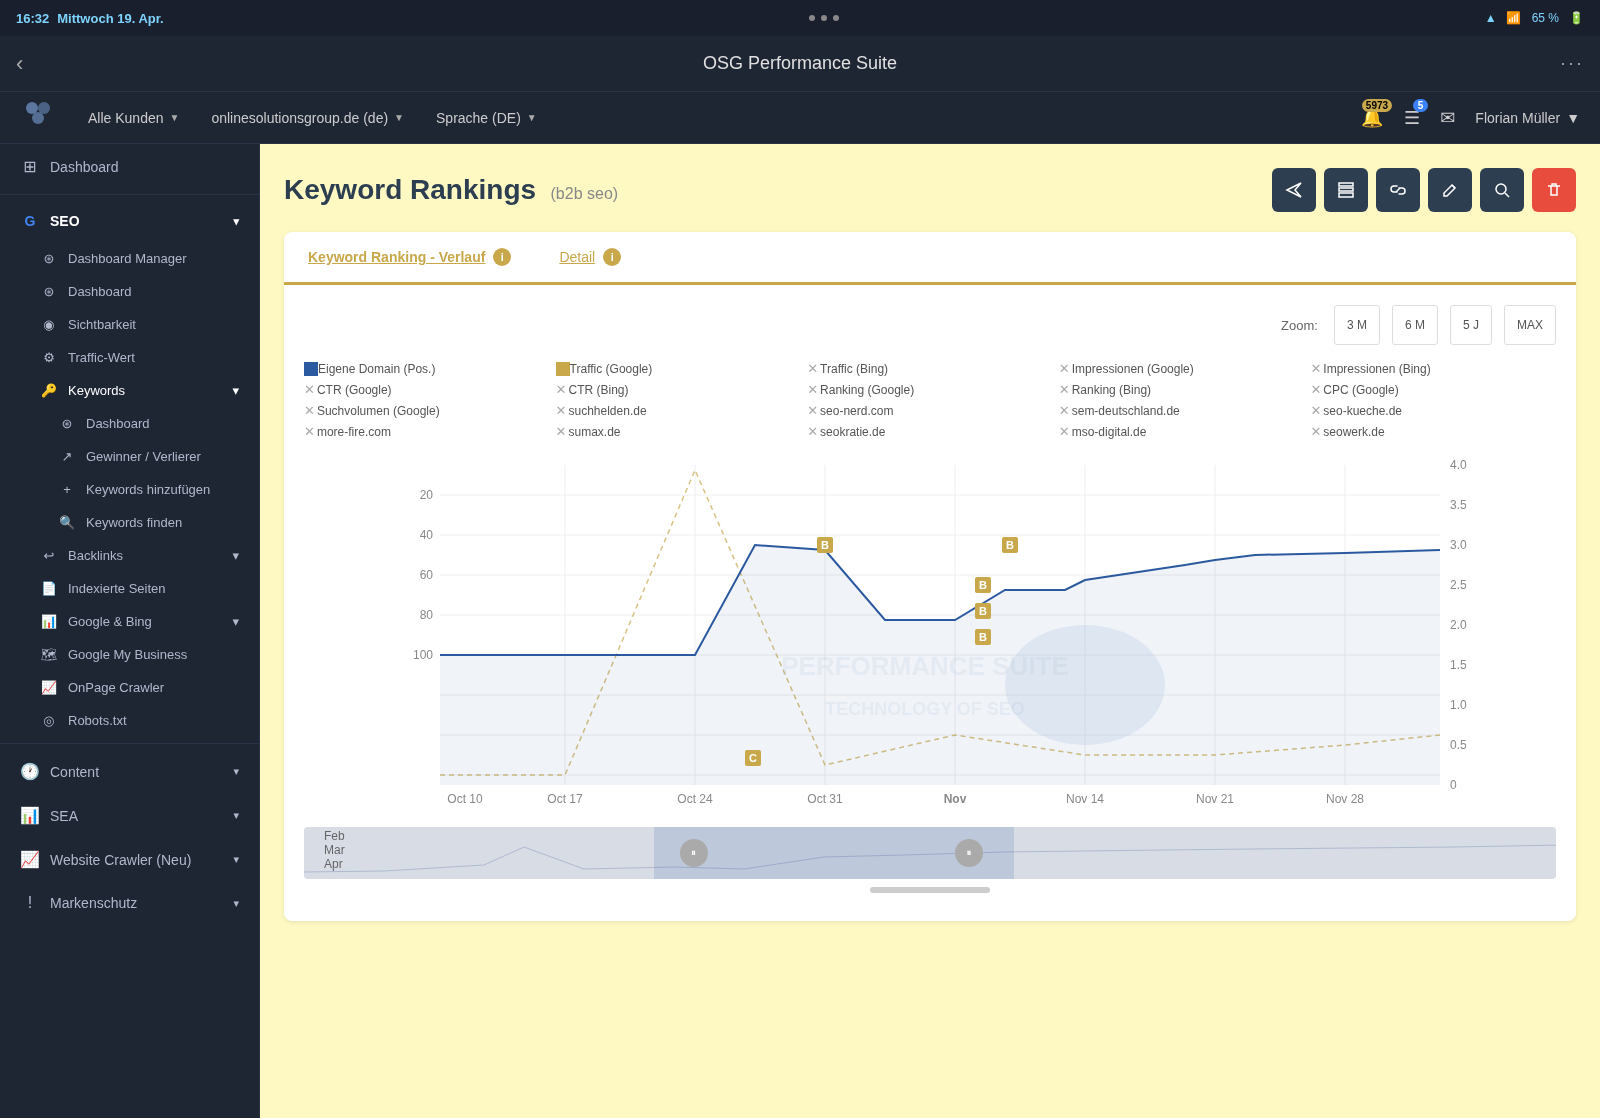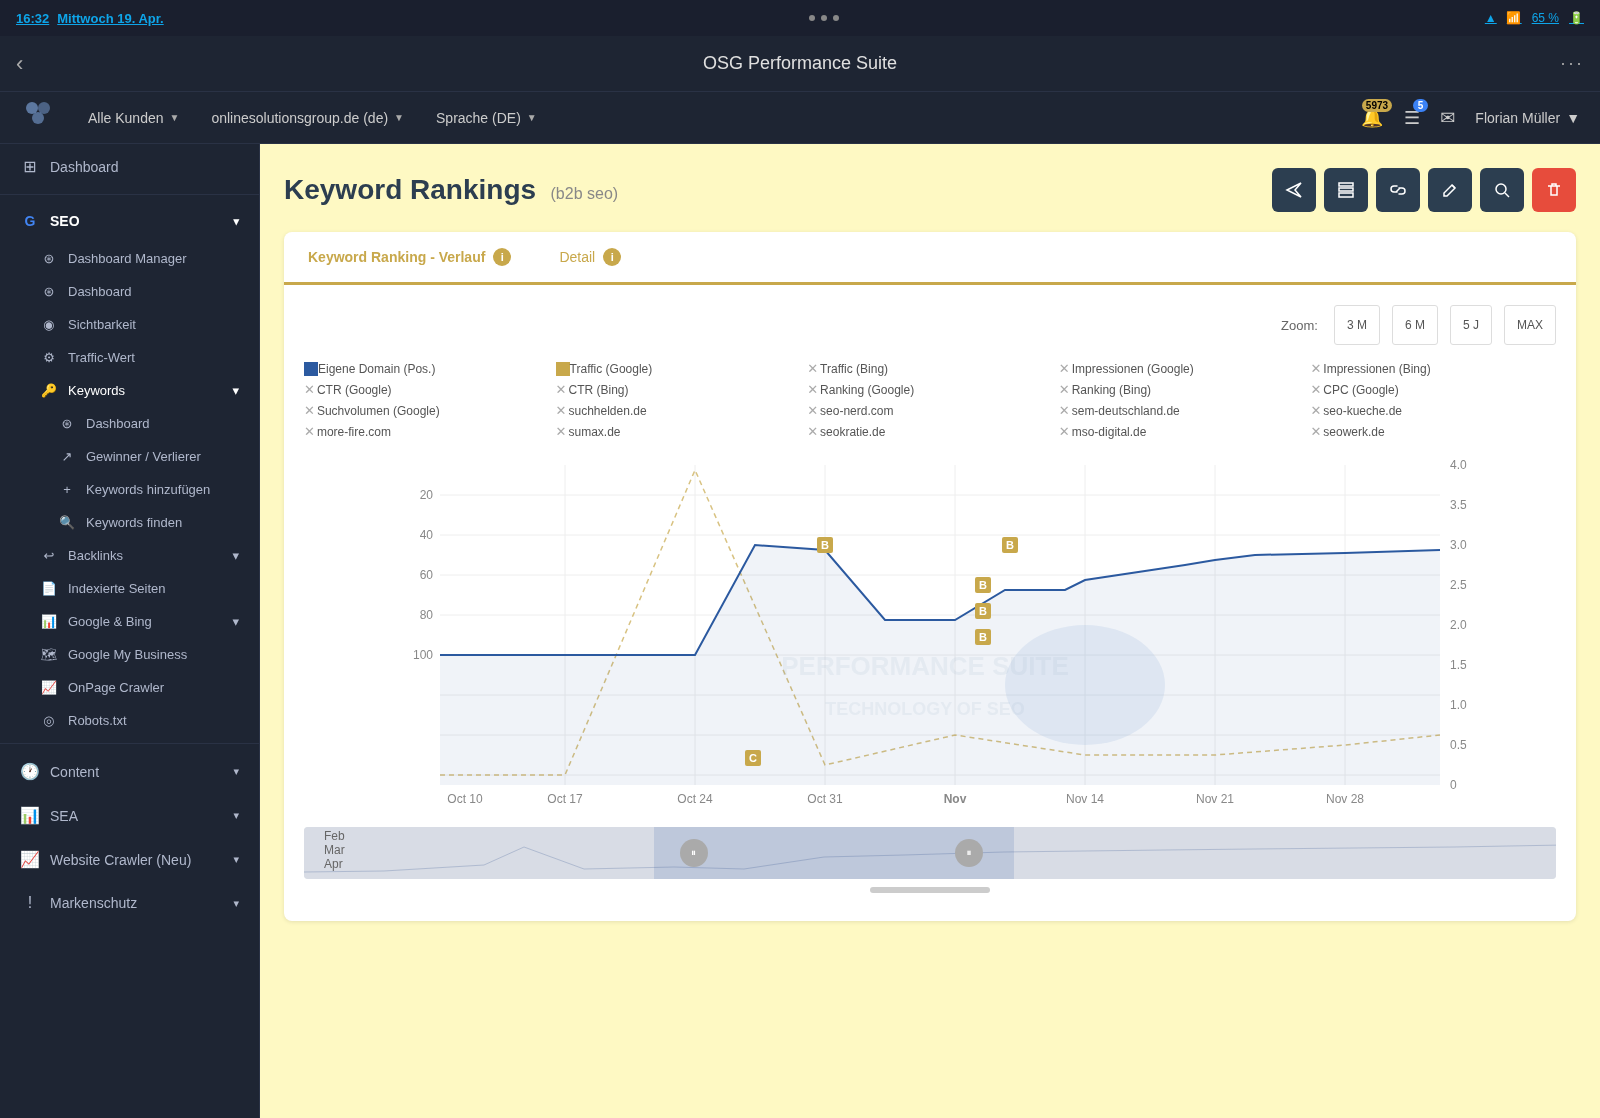--- a/index.html
+++ b/index.html
@@ -7,22 +7,21 @@
 
     
     .status-bar {
       background: #1a1f2e;
       height: 36px;
       display: flex;
       align-items: center;
       justify-content: space-between;
       padding: 0 16px;
       font-size: 13px;
-      color: #0ea5e9;
-      text-decoration: underline;
+      color: #7dd3fc;
     }
     .status-bar-left { display: flex; align-items: center; gap: 8px; font-weight: 600; }
     .status-bar-center { display: flex; gap: 6px; }
     .status-bar-center span { width: 6px; height: 6px; background: #888; border-radius: 50%; display: inline-block; }
     .status-bar-right { display: flex; align-items: center; gap: 10px; font-size: 12px; }
 
     
     .title-bar {
       background: #1e2533;
       height: 56px;
@@ -195,20 +194,21 @@
       font-size: 14px;
       color: #555;
       cursor: pointer;
       border: none;
       background: none;
       display: flex;
       align-items: center;
       gap: 8px;
       border-bottom: 3px solid transparent;
       margin-bottom: -3px;
+      text-decoration: underline;
     }
     .tab-btn.active { color: #c8a84b; border-bottom: 3px solid #c8a84b; font-weight: 600; }
     .tab-btn .info-icon {
       width: 18px; height: 18px;
       background: #c8a84b;
       color: #fff;
       border-radius: 50%;
       display: flex;
       align-items: center;
       justify-content: center;

